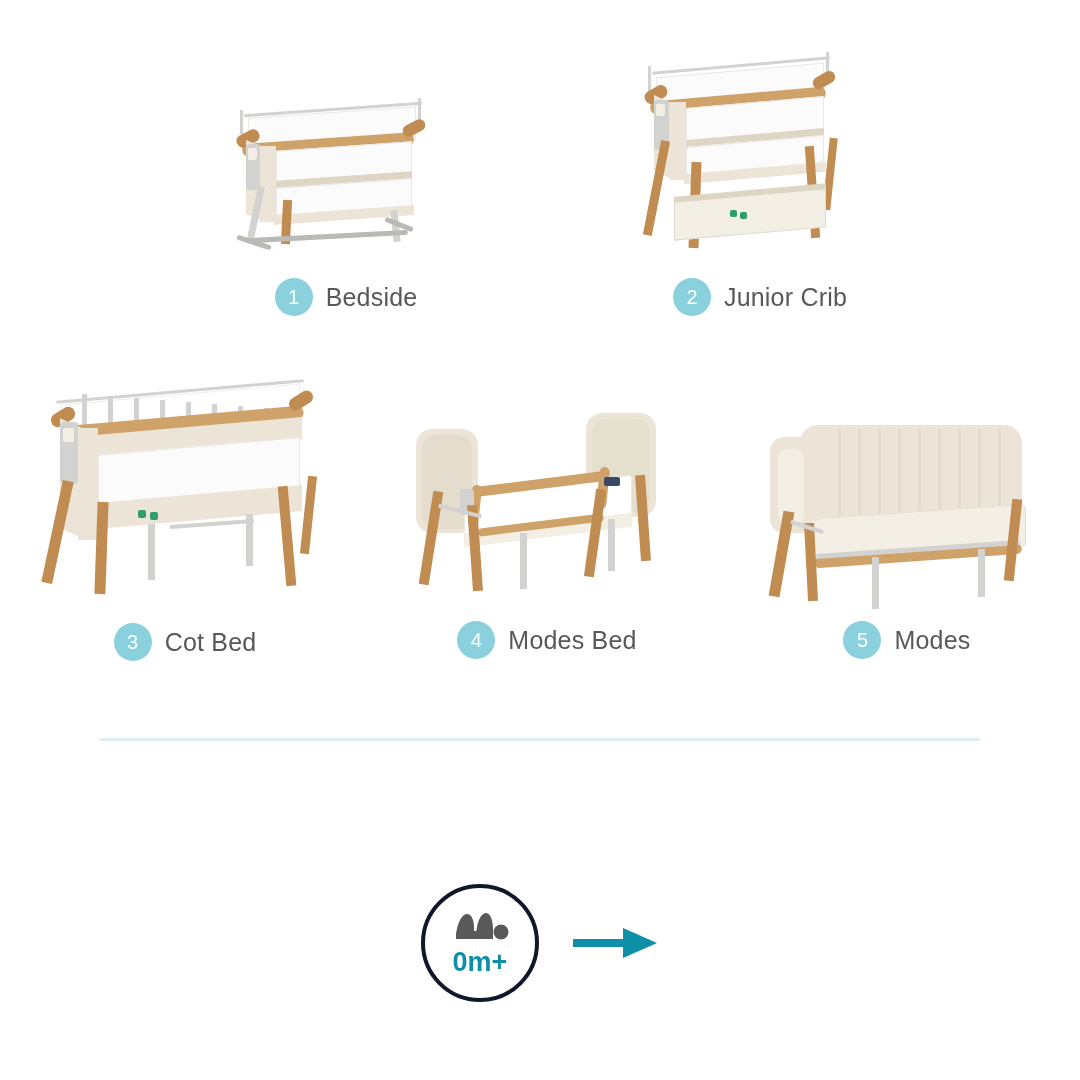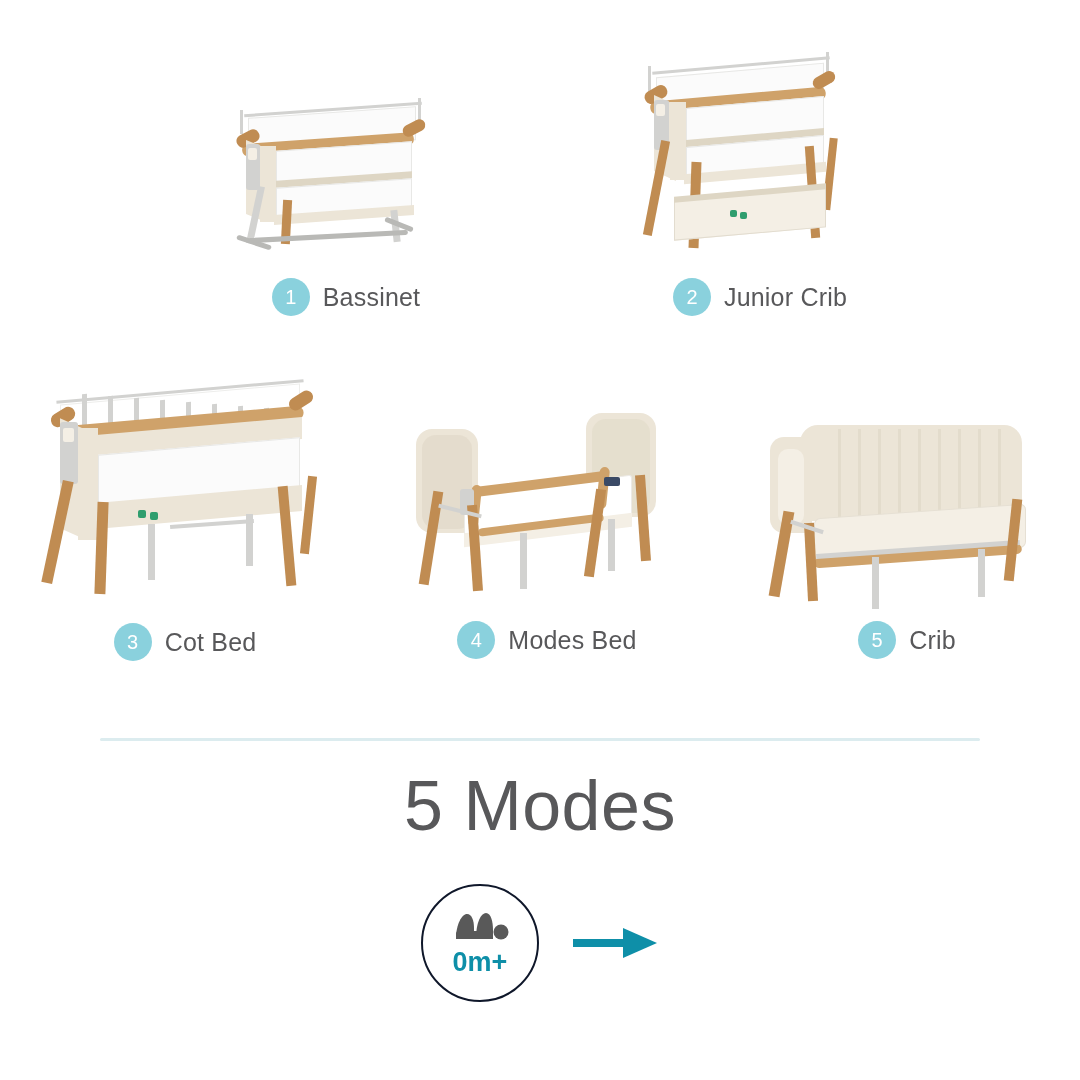--- a/index.html
+++ b/index.html
@@ -114,21 +114,21 @@
     height: 118px;
     border-radius: 50%;
     display: flex;
     flex-direction: column;
     align-items: center;
     justify-content: center;
     position: relative;
     background: #ffffff;
   }
 
-  #age-start { border: 2px solid #0f172a; }
+  #age-start { border: 4px solid #0f172a; }
   #age-end   { border: 7px solid #0e8fa8; }
 
   .age-text {
     font-size: 27px;
     font-weight: bold;
     color: #0e8fa8;
     line-height: 1;
   }
 
   #age-start .age-inner {
@@ -198,21 +198,21 @@
 
       <div class="p grey-d" style="left:40px;top:158px;width:36px;height:5px;border-radius:4px;transform:rotate(18deg);"></div>
       <div class="p grey-d" style="left:52px;top:152px;width:160px;height:5px;border-radius:4px;transform:rotate(-3deg);"></div>
       <div class="p grey-d" style="left:188px;top:140px;width:30px;height:5px;border-radius:4px;transform:rotate(22deg);"></div>
 
       <div class="p grey" style="left:50px;top:62px;width:14px;height:46px;border-radius:3px;"></div>
       <div class="p fab-l" style="left:52px;top:66px;width:9px;height:12px;border-radius:2px;"></div>
     </div>
     <div class="mode-caption">
       <div class="badge">1</div>
-      <div class="mode-label">Bassinet</div>
+      <div class="mode-label">Bedside</div>
     </div>
   </div>
 
   <div class="mode" id="mode-2">
     <div class="mode-art" style="width:320px;height:230px;">
 
       <div class="p grey" style="left:52px;top:22px;width:178px;height:3px;transform:rotate(-5deg);"></div>
       <div class="p grey" style="left:48px;top:24px;width:3px;height:26px;"></div>
       <div class="p grey" style="left:226px;top:10px;width:3px;height:26px;"></div>
       <div class="p mesh" style="left:56px;top:28px;width:168px;height:32px;transform:skewY(-5deg);"></div>
@@ -353,27 +353,26 @@
 
       <div class="p wood" style="left:34px;top:96px;width:11px;height:86px;transform:rotate(10deg);"></div>
       <div class="p wood" style="left:64px;top:108px;width:10px;height:78px;transform:rotate(-3deg);"></div>
       <div class="p wood" style="left:266px;top:84px;width:10px;height:82px;transform:rotate(6deg);"></div>
       <div class="p grey" style="left:130px;top:142px;width:7px;height:52px;"></div>
       <div class="p grey" style="left:236px;top:134px;width:7px;height:48px;"></div>
       <div class="p grey" style="left:48px;top:110px;width:34px;height:4px;transform:rotate(18deg);"></div>
     </div>
     <div class="mode-caption">
       <div class="badge">5</div>
-      <div class="mode-label">Crib</div>
+      <div class="mode-label">Modes</div>
     </div>
   </div>
 
   <div id="divider"></div>
 
-  <div id="headline">5 Modes</div>
 
   <div id="age-strip">
 
     <div class="age-circle" id="age-start">
       <div class="age-inner">
         <span>
           <svg width="60" height="30" viewBox="0 0 60 30" aria-hidden="true">
             <path d="M6 29 C6 14, 12 4, 17 4 C22 4, 24 11, 24 18 L24 29 Z" fill="#595959"></path>
             <path d="M26 29 C26 12, 31 3, 36 3 C41 3, 43 12, 43 20 L43 29 Z" fill="#595959"></path>
             <rect x="6" y="21" width="37" height="8" rx="3" fill="#595959"></rect>

